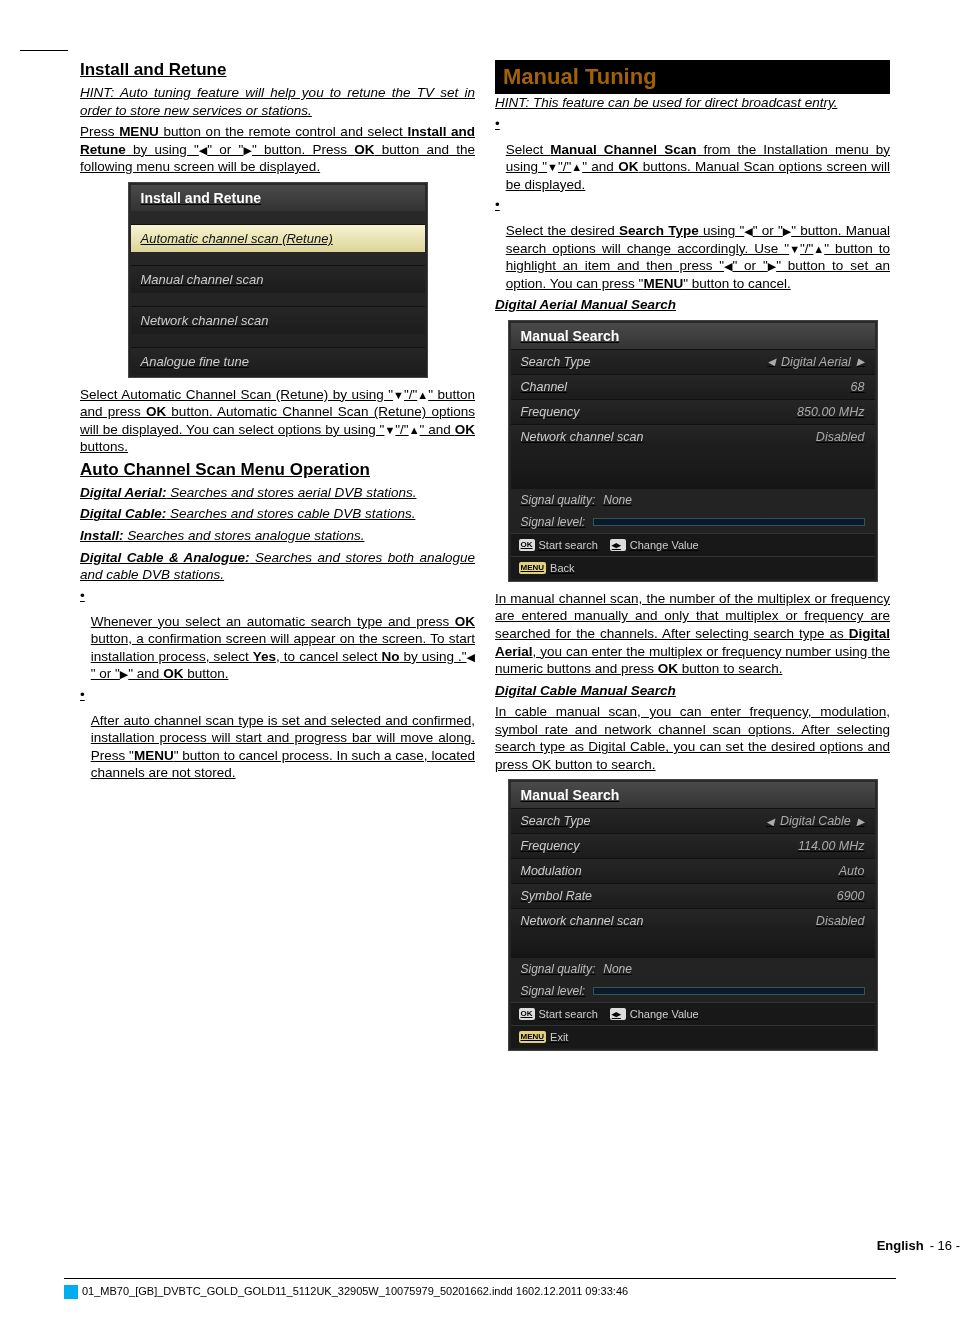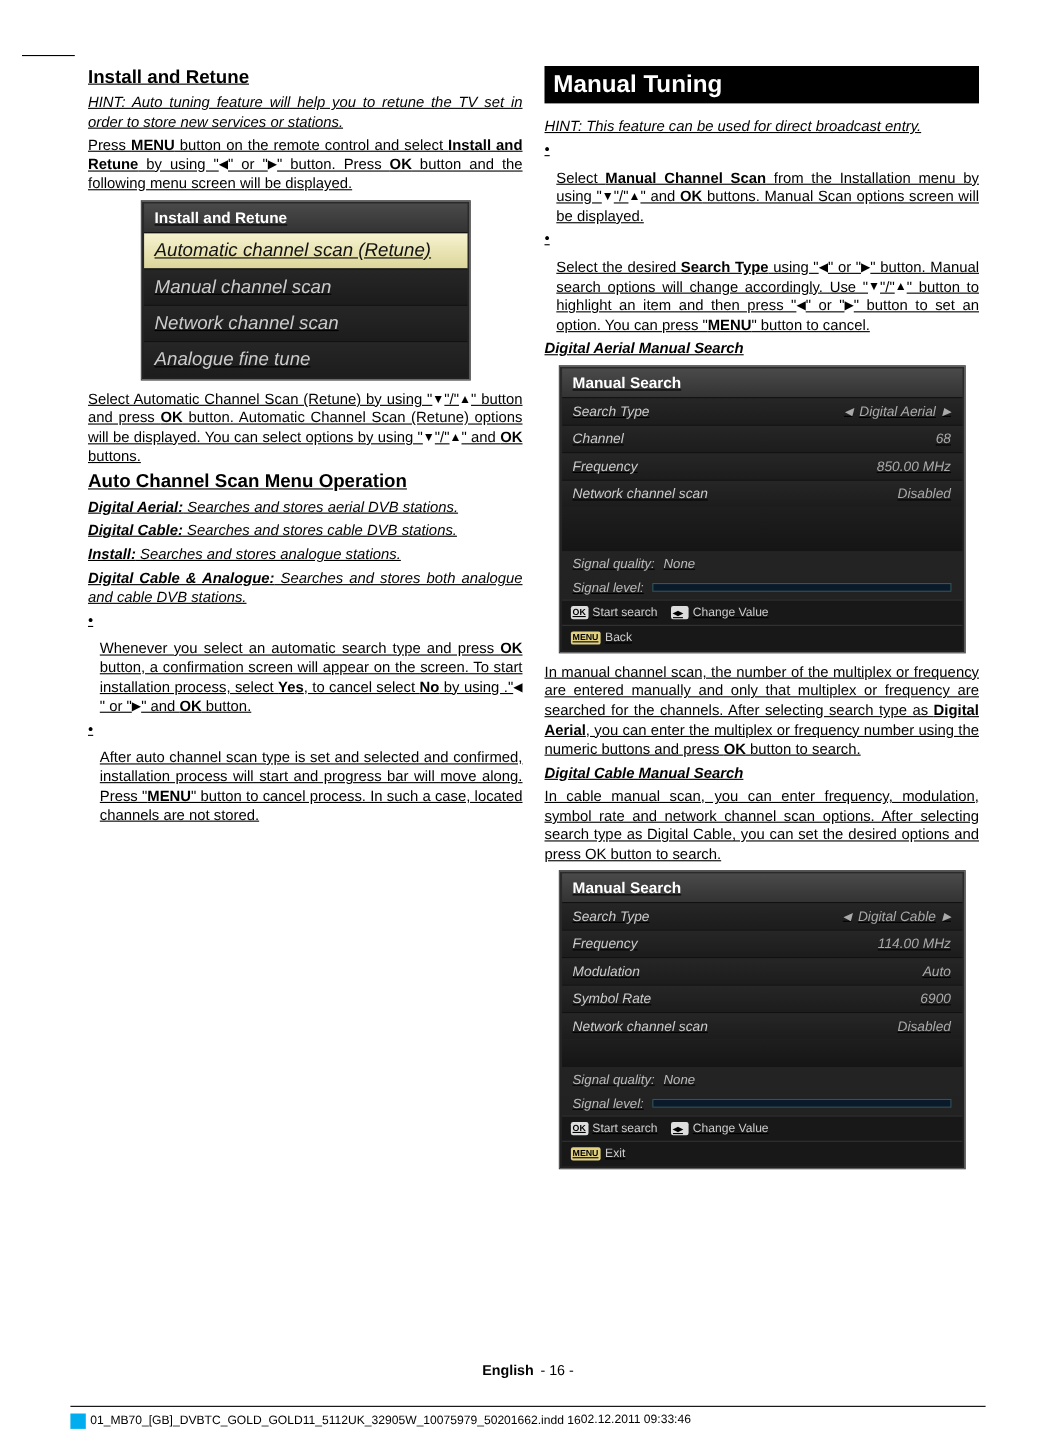--- a/index.html
+++ b/index.html
@@ -1,49 +1,49 @@
 <!DOCTYPE html>
 <html><head>
 <meta charset="utf-8">
 <style>
   * { box-sizing: border-box; margin: 0; padding: 0; }
   body { background: #fff; font-family: Arial, Helvetica, sans-serif; font-size: 13.5px; color: #000; width: 960px; height: 1321px; position: relative; }
   .page { padding: 60px 64px 30px 80px; display: flex; gap: 20px; }
   .tick { position: absolute; top: 50px; left: 20px; width: 48px; height: 1px; background: #000; }
   .col { width: 395px; text-decoration: underline; }
   h2 { font-size: 17px; font-weight: bold; margin-bottom: 4px; }
-  h1.bar { background: #000; color: #ffffff; font-size: 22px; font-weight: bold; padding: 4px 8px; margin-bottom: 12px; }
+  h1.bar { background: #000; color: #a16207; font-size: 22px; font-weight: bold; padding: 4px 8px; margin-bottom: 0; }
   p { text-align: justify; line-height: 1.3; margin-bottom: 4px; }
   .hint { font-style: italic; }
   .b { font-weight: bold; }
   .bi { font-weight: bold; font-style: italic; }
   .bullet { display: flex; gap: 6px; margin-bottom: 4px; }
   .bullet .dot { flex: 0 0 auto; }
   .bullet .btext { flex: 1; text-align: justify; line-height: 1.3; margin-top: 25px; }
   .tri { display: inline-block; font-size: 11px; line-height: 1; vertical-align: middle; }
 
   
   .tvshot { background: linear-gradient(#2a2a2a,#202020); border: 1px solid #444; margin: 6px auto 8px; font-family: "Arial Narrow", Arial, sans-serif; color: #ddd; padding: 2px; }
   .tvshot .titlebar { background: linear-gradient(#4a4a4a,#333); color: #fff; font-weight: bold; padding: 5px 10px; font-size: 14px; }
-  .tvshot .item { padding: 6px 10px; font-size: 17px; border-top: 1px solid #111; color:#ccc; font-style: italic; background: linear-gradient(#262626,#1c1c1c); }
+  .tvshot .item { padding: 6px 10px; font-size: 13px; border-top: 1px solid #111; color:#ccc; font-style: italic; background: linear-gradient(#262626,#1c1c1c); margin-top: 13px; }
   .tvshot .item.sel { background: linear-gradient(#f7f3d0,#dcd59a); color: #111; }
   .tvshot .row { display: flex; justify-content: space-between; align-items: center; padding: 5px 10px; font-size: 12.5px; border-top: 1px solid #111; background: linear-gradient(#262626,#1c1c1c);}
   .tvshot .row .label { font-style: italic; color:#ccc;}
   .tvshot .row .val { color: #aaa; font-style: italic; display:flex; align-items:center; gap:6px;}
   .tvshot .row .val .arr { color:#aaa; font-size:10px;}
   .tvshot .gap { height: 40px; background: linear-gradient(#1e1e1e,#151515); }
   .tvshot .sig { display: flex; align-items:center; gap:8px; padding: 4px 10px; font-size: 12px; color:#bbb; font-style:italic;}
   .tvshot .sigbar { flex:1; height:8px; background:#0a1a2a; border:1px solid #355; }
   .tvshot .btnrow { display:flex; gap:12px; font-size:11px; padding:5px 8px; color:#ccc; background:#181818; border-top:1px solid #333;}
   .tvshot .btnrow span { display:flex; align-items:center; gap:4px;}
   .tvshot .key { display:inline-block; min-width:16px; height:12px; background:#ddd; color:#000; font-size:8px; font-weight:bold; text-align:center; line-height:12px; padding:0 2px; border-radius:2px;}
   .tvshot .keymenu { background:#e0d080; }
   .tvshot .chevs{display:inline-flex;align-items:center;gap:2px;font-size:9px;}
 
-  .footer { position:absolute; bottom:68px; left:0; right:0; text-align:center; font-size:13px; }
+  .footer { position:absolute; bottom:68px; left:0; right:0; text-align:right; font-size:13px; }
   .footer .pg { margin-left:6px;}
   .meta { position:absolute; bottom:22px; left:64px; right:64px; border-top:1px solid #000; padding-top:6px; display:flex; justify-content:flex-start; font-size:11px; color:#000;}
   .meta .cyan { display:inline-block; width:14px; height:14px; background:#00aeef; margin-right:4px; vertical-align:middle;}
 </style>
 </head>
 <body>
 
 <div class="tick"></div>
 
 <div class="page">

